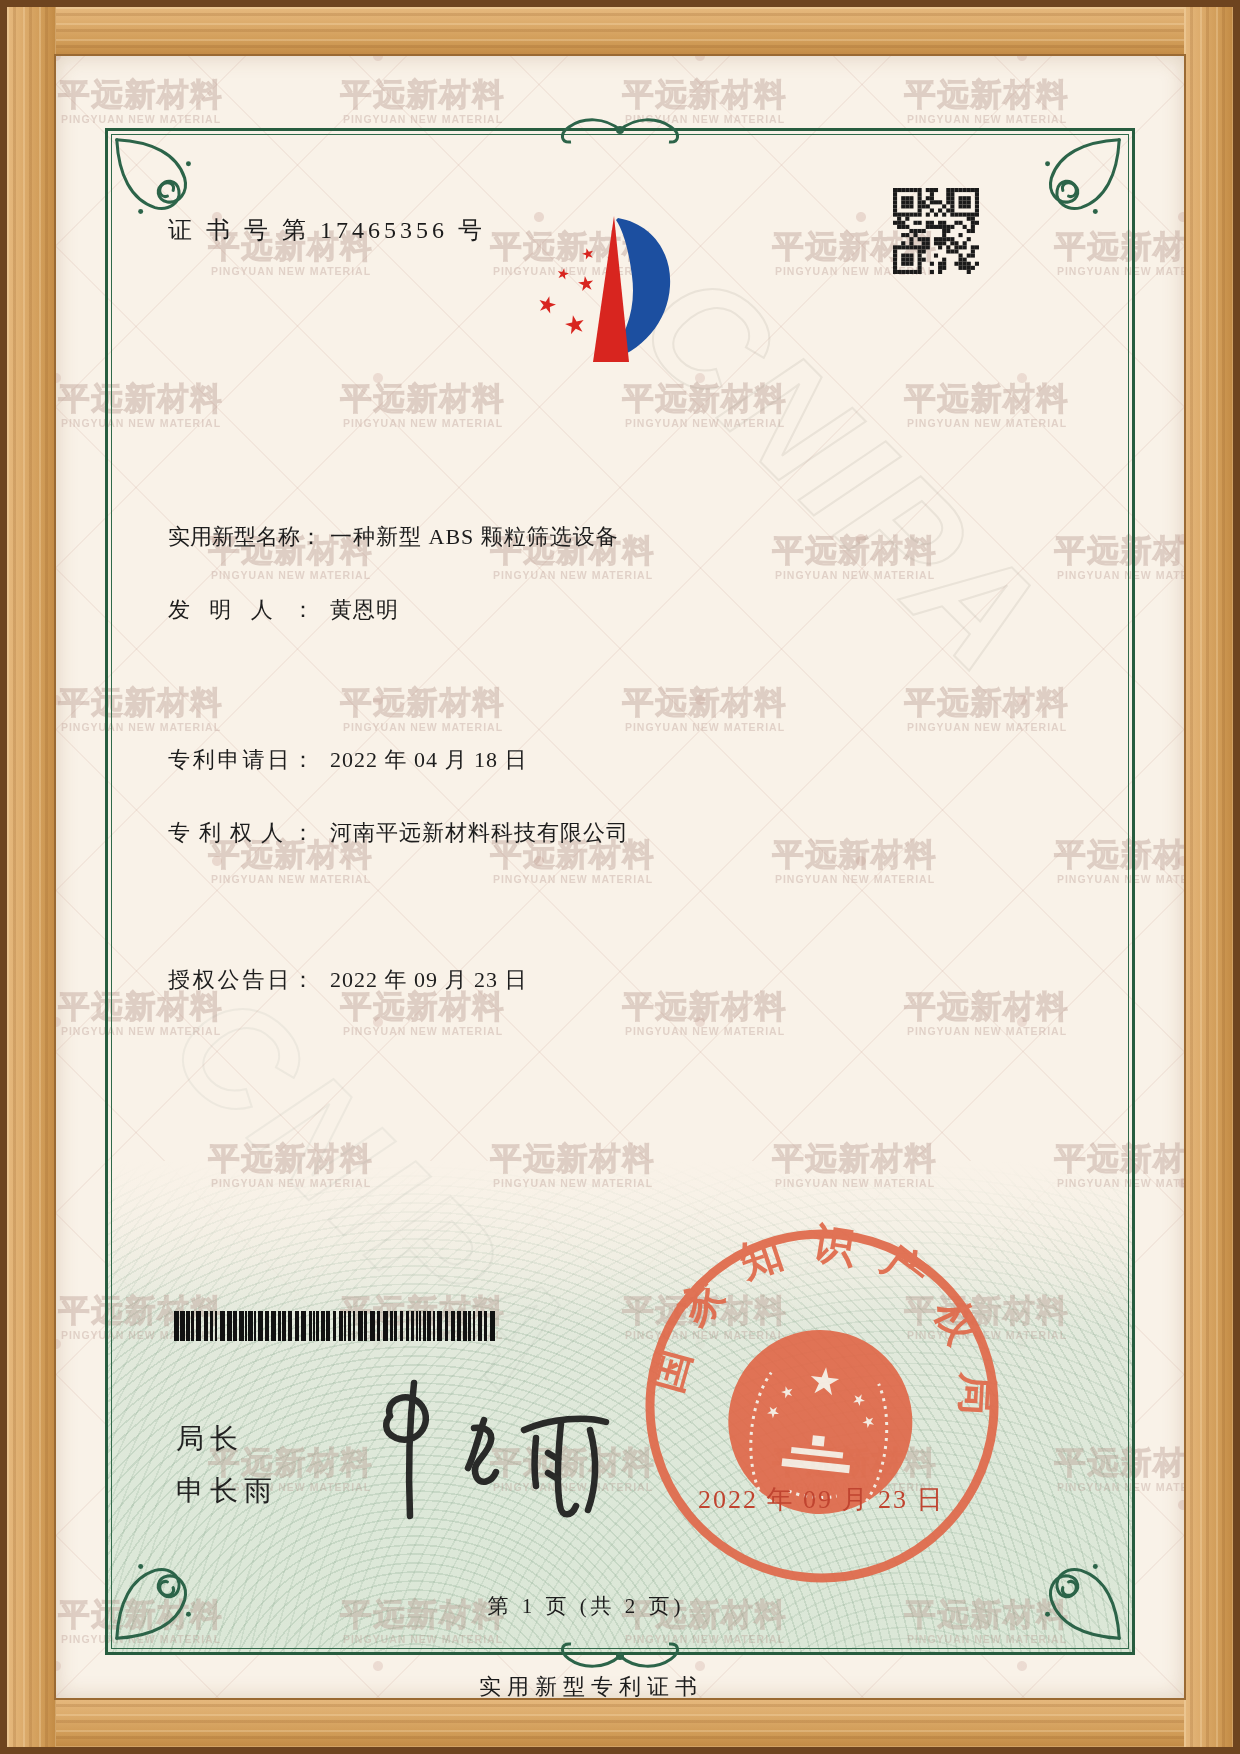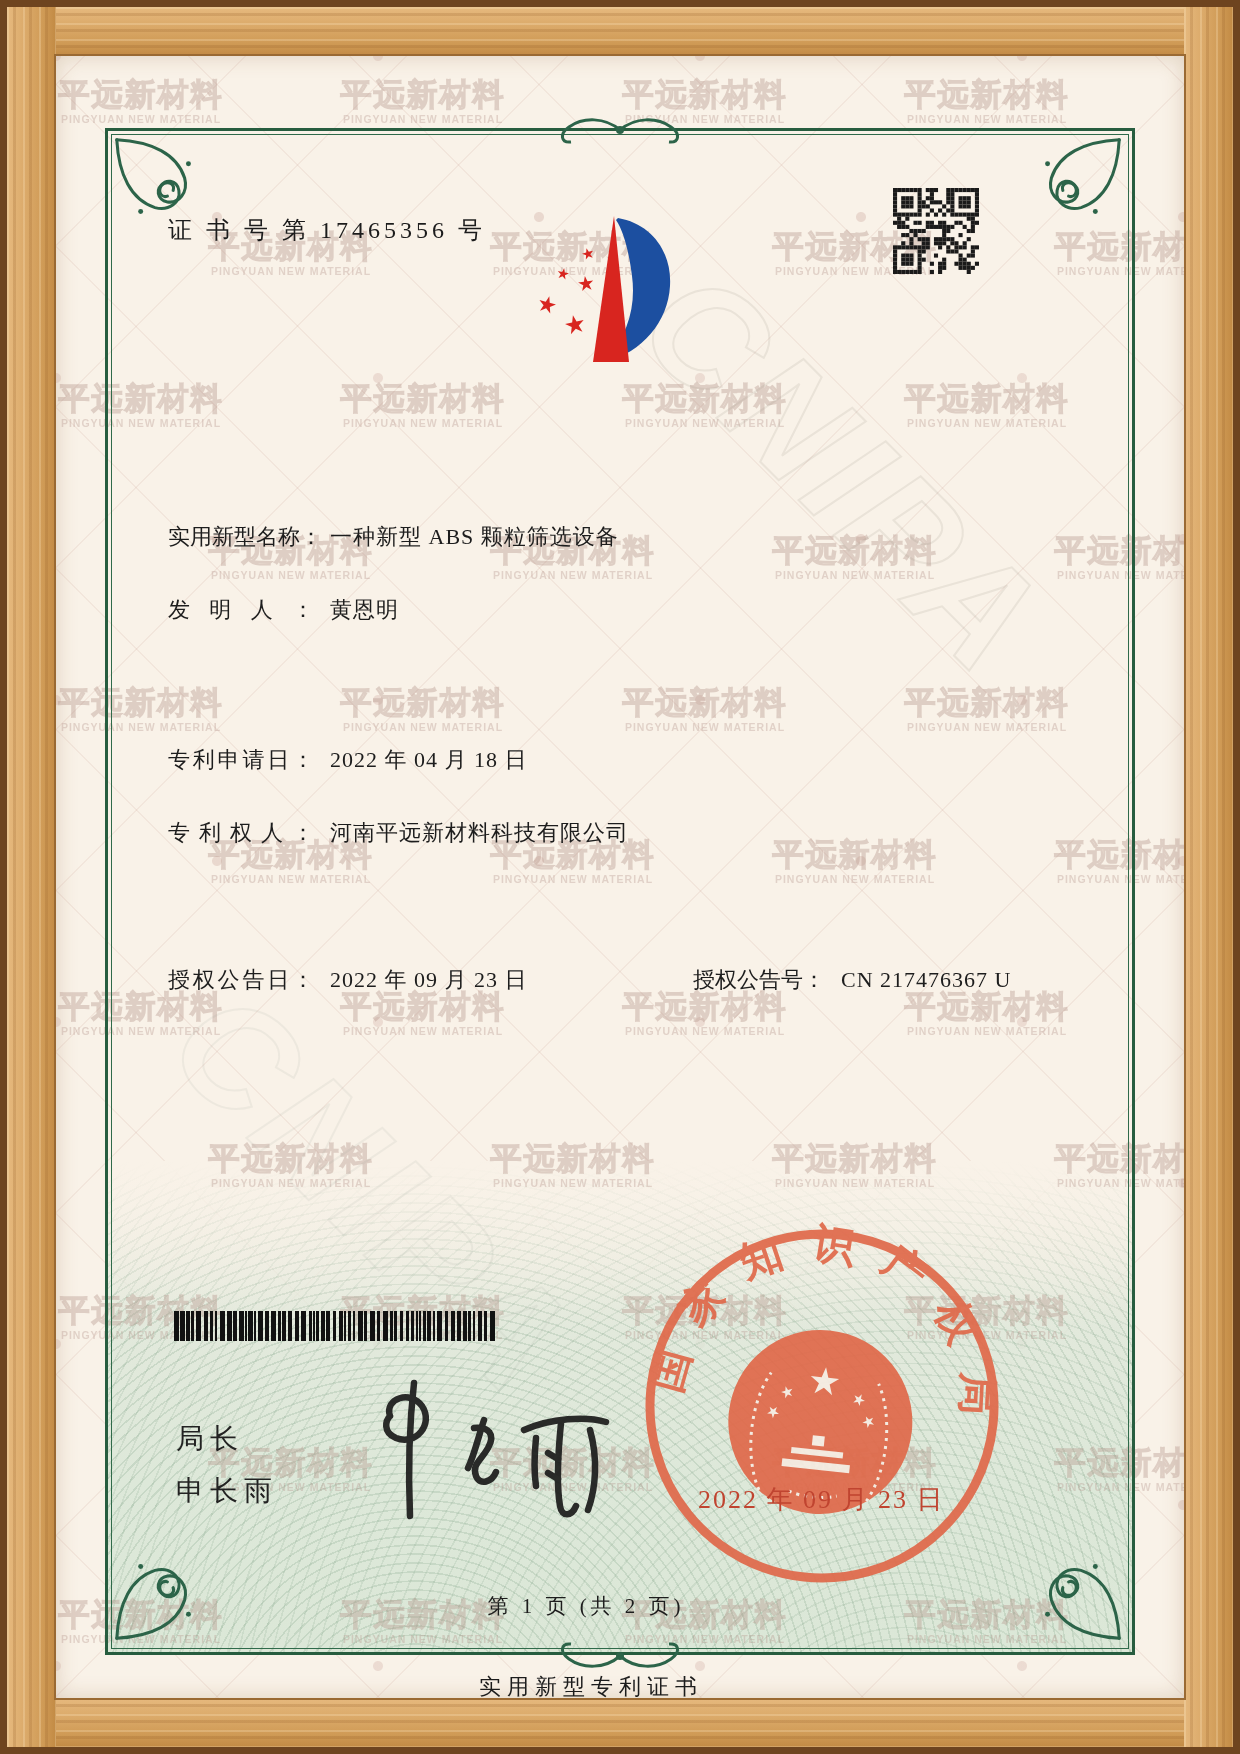--- a/index.html
+++ b/index.html
@@ -601,21 +601,20 @@
           <rect x="72" y="80" width="4" height="4"></rect>
         </g>
     </svg>
 
 
     <div class="abs row r1"><span class="flabel">实用新型名称：</span><span class="fvalue">一种新型 ABS 颗粒筛选设备</span></div>
     <div class="abs row r2"><span class="flabel">发明人：</span><span class="fvalue">黄恩明</span></div>
     <div class="abs row r4"><span class="flabel">专利申请日：</span><span class="fvalue">2022 年 04 月 18 日</span></div>
     <div class="abs row r5"><span class="flabel">专利权人：</span><span class="fvalue">河南平远新材料科技有限公司</span></div>
     <div class="abs row rg1"><span class="flabel">授权公告日：</span><span class="fvalue">2022 年 09 月 23 日</span></div>
-    <div class="abs row rg2"><span>授权公告号：</span><span class="fvalue">CN 217476367 U</span></div>
 
     <div class="abs paras">
     </div>
 
     <svg class="abs barcode" width="322" height="30" viewBox="0 0 322 30">
         <g fill="#111">
           <rect x="0" y="0" width="5" height="30"></rect>
           <rect x="6" y="0" width="5" height="30"></rect>
           <rect x="12" y="0" width="4" height="30"></rect>
           <rect x="17" y="0" width="3" height="30"></rect>

